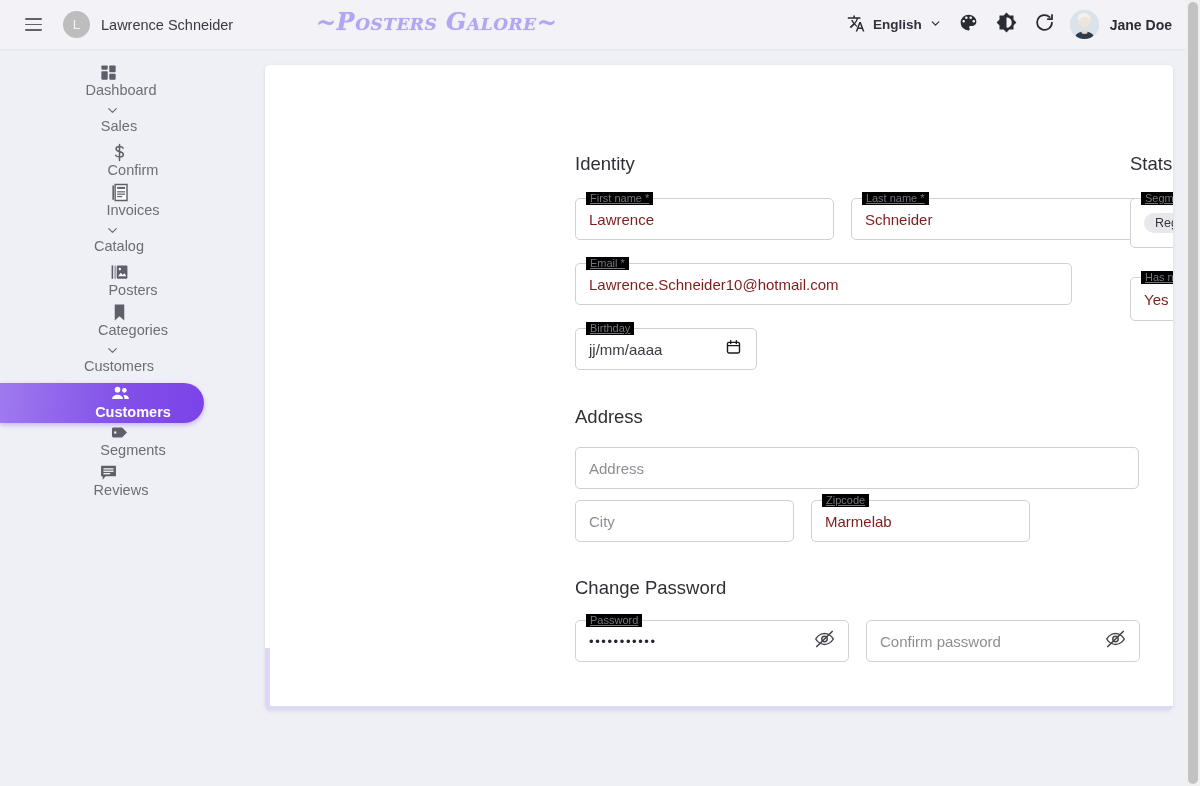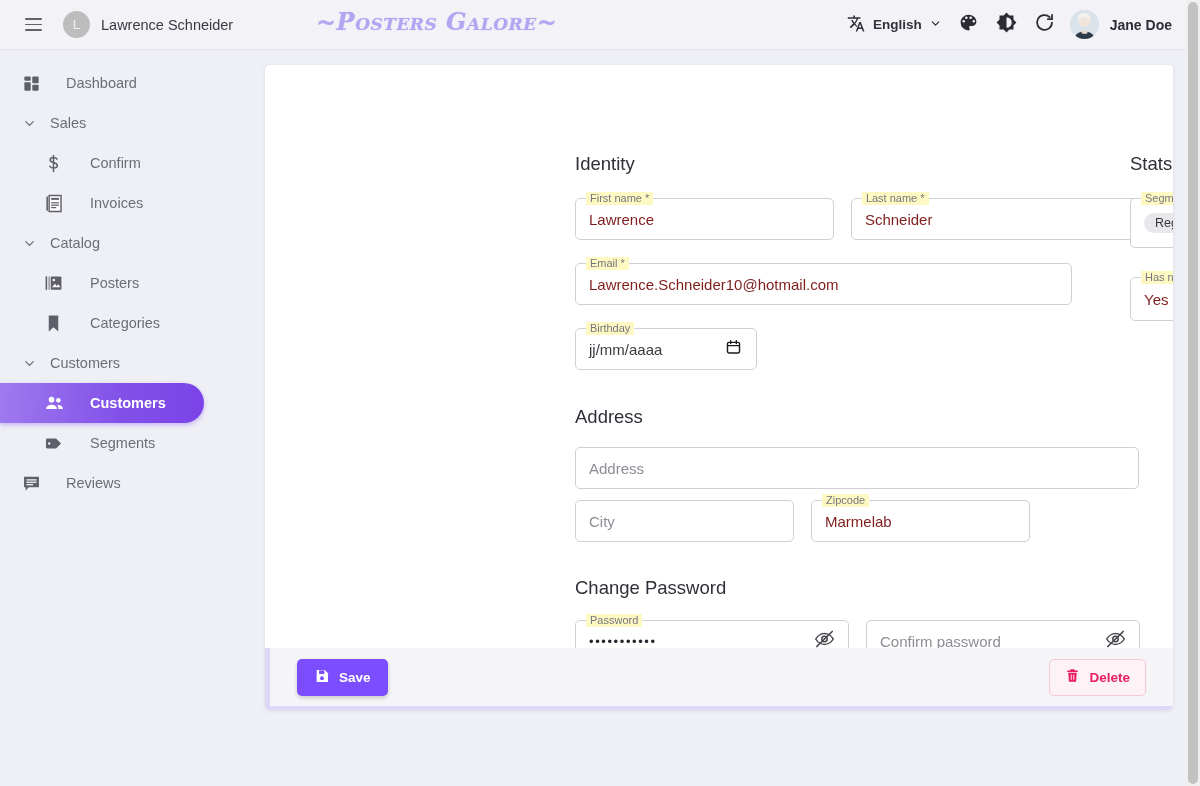--- a/index.html
+++ b/index.html
@@ -69,21 +69,21 @@
   .hdr-name { font-size: 14px; font-weight: bold; color: #2c2c36; margin-left: 11px; }
 
   
   .sidebar {
     position: absolute; left: 0; top: 49px; width: 236px; bottom: 0;
     background: #eff0f6; padding-top: 14px;
   }
   .nav-item {
     display: flex; align-items: center; height: 40px;
     padding-left: 22px; cursor: pointer; color: #6d6d78;
-    font-size: 14.5px; border-radius: 0 20px 20px 0; margin-right: 32px;
+    font-size: 14.5px; border-radius: 0 20px 20px 0; margin-right: 32px; flex-direction: column;
   }
   .nav-item .ico { width: 28px; display: flex; align-items: center; justify-content: flex-start; flex: none; }
   .nav-item .lbl { margin-left: 16px; }
   .nav-item.sub { padding-left: 44px; }
   .nav-item.sub .lbl { margin-left: 18px; }
   .nav-group { color: #6d6d78; }
   .nav-group .lbl { margin-left: 12px; font-size: 14.5px; }
   .nav-group .ico { width: 16px; }
   .nav-item.active {
     background: linear-gradient(95deg, #9f7aef 0%, #8250e8 60%, #7b43e8 100%);
@@ -126,23 +126,24 @@
   
   .field { position: relative; }
   .field .box {
     position: relative; height: 42px;
     border: 1px solid #d0d0d6; border-radius: 5px;
     display: flex; align-items: center; padding: 0 13px;
     background: #fff;
   }
   .field .legend {
     position: absolute; left: 10px; top: -7px;
-    background: #fef9c3; padding: 0 4px;
+    background: #000000; padding: 0 4px;
     font-size: 11px; color: #76767f; line-height: 13px;
     white-space: nowrap;
+    text-decoration: underline;
   }
   .field .val { font-size: 15px; color: #7f1d1d; }
   .field .ph { font-size: 15px; color: #8d8d96; }
   .field .val.mono-dots { font-size: 13px; letter-spacing: 1.6px; color: #26262e; }
 
   .chip {
     background: #e7e7ec; color: #34343c; border-radius: 12px;
     font-size: 12.5px; padding: 4px 11px; line-height: 1;
   }
   .eye { position: absolute; right: 13px; top: 50%; transform: translateY(-50%); cursor: pointer; }
@@ -487,43 +488,19 @@
               <span class="legend">Has newsletter</span>
               <span class="val">Yes</span>
 
             </div>
           </div>
         </div>
       </div>
 
     </div>
 
-    <div class="toolbar">
-      <button class="btn-save">
-        <span>
-          <svg width="16" height="16" viewBox="0 0 24 24" fill="#ffffff">
-            <path d="M4 3h12.2L21 7.8V21H4z"></path>
-            <rect x="7.6" y="3.6" width="8" height="5.4" fill="#7c4dff"></rect>
-            <circle cx="12" cy="15.4" r="2.9" fill="#7c4dff"></circle>
-          </svg>
-        </span>
-        <span>Save</span>
-      </button>
-
-      <button class="btn-delete">
-        <span>
-          <svg width="15" height="15" viewBox="0 0 24 24" fill="#e91e63">
-            <path d="M9 2h6l1 2h4.5v2.2H3.5V4H8z"></path>
-            <path d="M5.2 7.6h13.6l-1 14.2H6.2z"></path>
-            <rect x="9.2" y="10.4" width="1.5" height="8.4" fill="#fdf3f7"></rect>
-            <rect x="13.3" y="10.4" width="1.5" height="8.4" fill="#fdf3f7"></rect>
-          </svg>
-        </span>
-        <span>Delete</span>
-      </button>
-    </div>
   </div>
 
   <div class="scrollbar">
     <div class="thumb"></div>
   </div>
 
 </div>
 
 </body></html>

